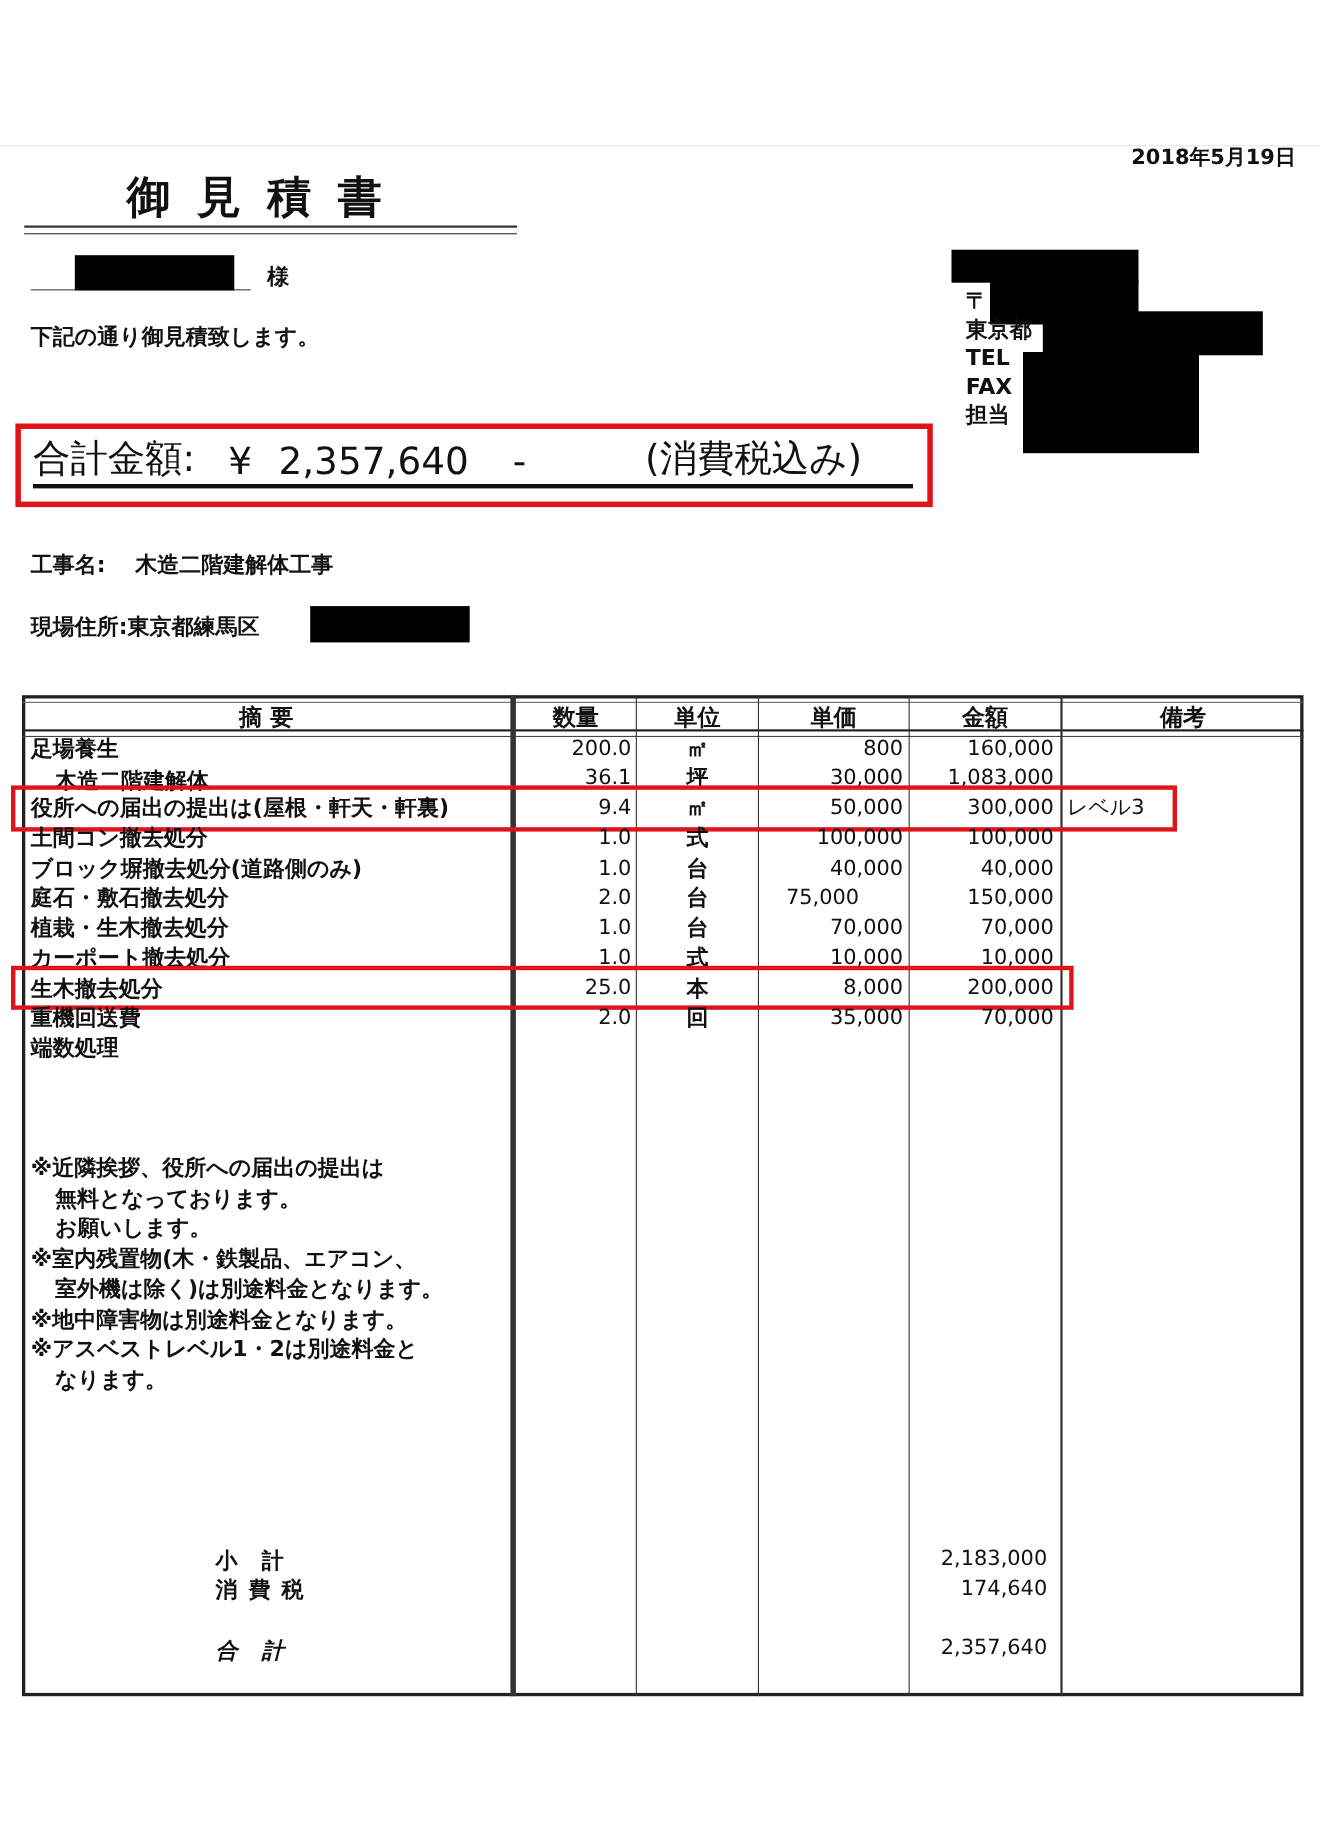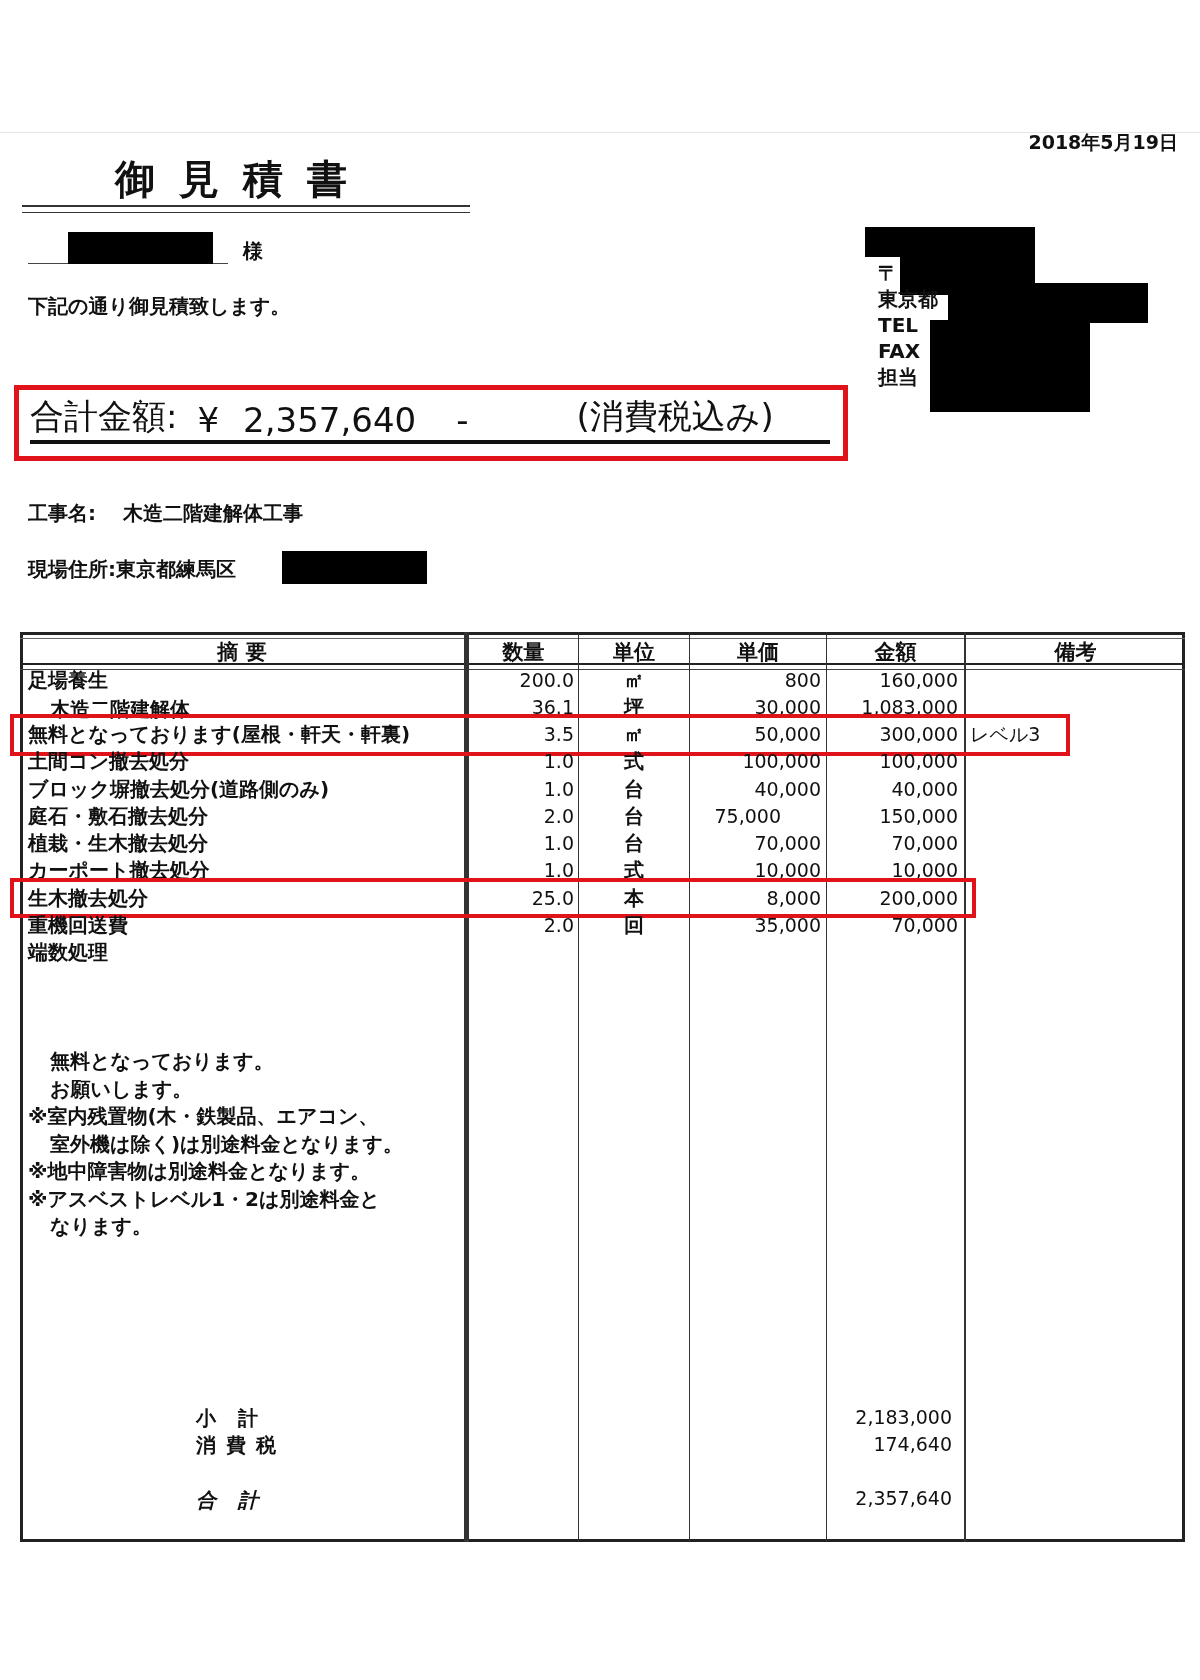--- a/index.html
+++ b/index.html
@@ -15,21 +15,21 @@
   .title-underline { left: 22px; top: 205px; width: 448px; height: 5px; border-top: 2px solid #333; border-bottom: 1px solid #333; }
   .addressee-line { left: 28px; top: 263px; width: 200px; height: 1px; background: #444; }
   .redact { background: #000; }
   .honorific { left: 243px; top: 238px; font-size: 20px; font-weight: bold; }
   .intro { left: 28px; top: 293px; font-size: 20px; font-weight: bold; }
 
   .company-labels { left: 878px; top: 260px; font-size: 20px; line-height: 26px; font-weight: bold; }
 
   .total-box { left: 14px; top: 385px; width: 834px; height: 76px; border: 5px solid #e0131b; box-sizing: border-box; }
   .total-inner { left: 30px; top: 398px; width: 800px; height: 42px; border-bottom: 4px solid #111; display: flex; align-items: flex-end; }
-  .total-label { font-size: 34px; margin-right: 20px; }
+  .total-label { font-size: 34px; margin-right: 30px; }
   .total-yen { font-size: 34px; margin-right: 24px; }
   .total-amount { font-size: 34px; margin-right: 40px; }
   .total-dash { font-size: 34px; margin-right: 108px; }
   .total-tax { font-size: 34px; }
 
   .info { left: 28px; font-size: 20px; font-weight: bold; }
   .info .lbl { display: inline-block; }
   .info .val { display: inline-block; margin-left: 20px; }
 
   
@@ -116,22 +116,22 @@
 <div class="abs row-unit" style="top:667px;left:579px;width:110px;">㎡</div>
 <div class="abs row-num" style="top:667px;left:690px;width:131px;">800</div>
 <div class="abs row-num" style="top:667px;left:827px;width:131px;">160,000</div>
 
 <div class="abs row-desc" style="top:696px;margin-left:22px;">木造二階建解体</div>
 <div class="abs row-num" style="top:694px;left:470px;width:104px;">36.1</div>
 <div class="abs row-unit" style="top:694px;left:579px;width:110px;">坪</div>
 <div class="abs row-num" style="top:694px;left:690px;width:131px;">30,000</div>
 <div class="abs row-num" style="top:694px;left:827px;width:131px;">1,083,000</div>
 
-<div class="abs row-desc" style="top:721px;">無料となっております(屋根・軒天・軒裏)</div>
-<div class="abs row-num" style="top:721px;left:470px;width:104px;">3.5</div>
+<div class="abs row-desc" style="top:721px;">役所への届出の提出は(屋根・軒天・軒裏)</div>
+<div class="abs row-num" style="top:721px;left:470px;width:104px;">9.4</div>
 <div class="abs row-unit" style="top:721px;left:579px;width:110px;">㎡</div>
 <div class="abs row-num" style="top:721px;left:690px;width:131px;">50,000</div>
 <div class="abs row-num" style="top:721px;left:827px;width:131px;">300,000</div>
 <div class="abs row-note" style="top:721px;left:970px;">レベル3</div>
 <div class="abs hl-box" style="left:10px;top:714px;width:1060px;height:42px;"></div>
 
 <div class="abs row-desc" style="top:748px;">土間コン撤去処分</div>
 <div class="abs row-num" style="top:748px;left:470px;width:104px;">1.0</div>
 <div class="abs row-unit" style="top:748px;left:579px;width:110px;">式</div>
 <div class="abs row-num" style="top:748px;left:690px;width:131px;">100,000</div>
@@ -170,20 +170,21 @@
 
 <div class="abs row-desc" style="top:912px;">重機回送費</div>
 <div class="abs row-num" style="top:912px;left:470px;width:104px;">2.0</div>
 <div class="abs row-unit" style="top:912px;left:579px;width:110px;">回</div>
 <div class="abs row-num" style="top:912px;left:690px;width:131px;">35,000</div>
 <div class="abs row-num" style="top:912px;left:827px;width:131px;">70,000</div>
 
 <div class="abs row-desc" style="top:939px;">端数処理</div>
 
 <div class="abs notes">
+  <div>※近隣挨拶、役所への届出の提出は</div>
   <div class="cont">無料となっております。</div>
   <div class="cont">お願いします。</div>
   <div>※室内残置物(木・鉄製品、エアコン、</div>
   <div class="cont">室外機は除く)は別途料金となります。</div>
   <div>※地中障害物は別途料金となります。</div>
   <div>※アスベストレベル1・2は別途料金と</div>
   <div class="cont">なります。</div>
 </div>
 
 <div class="abs sum-label" style="top:1405px;">小計</div>

